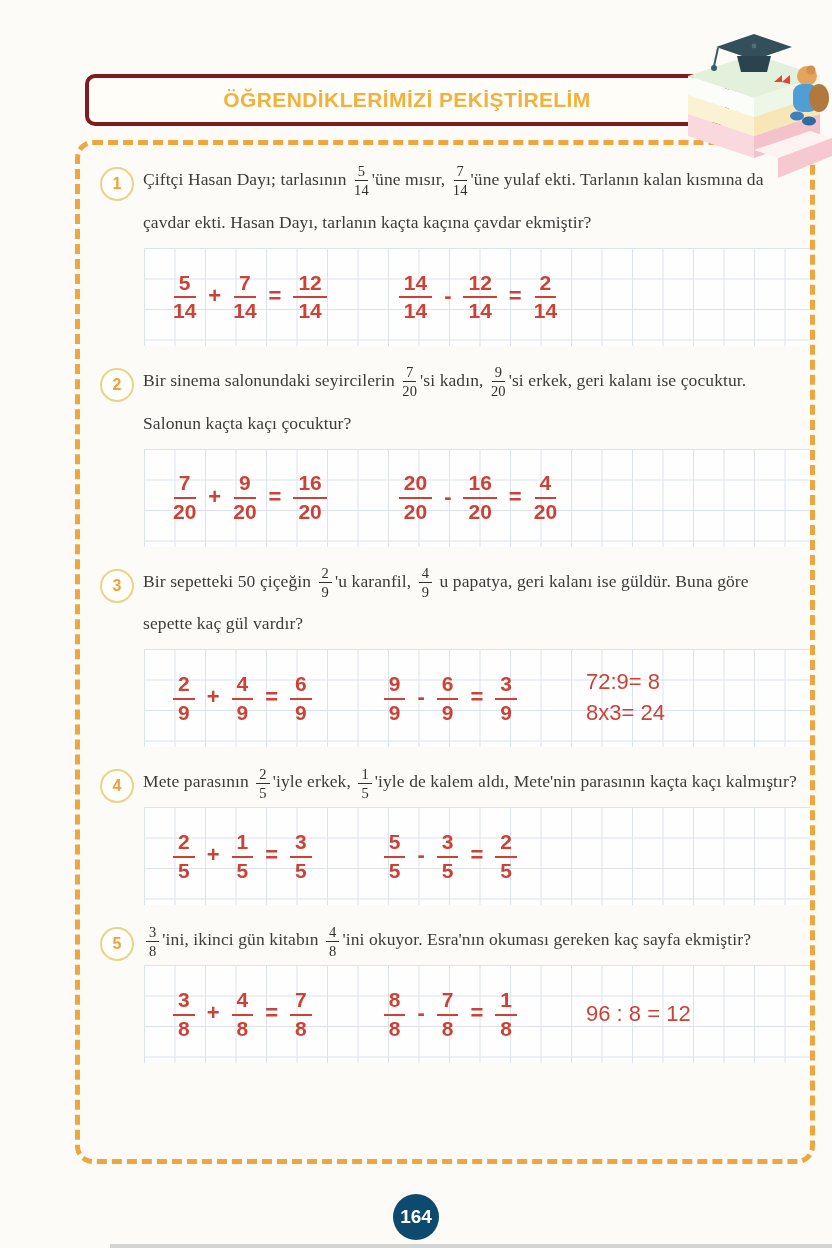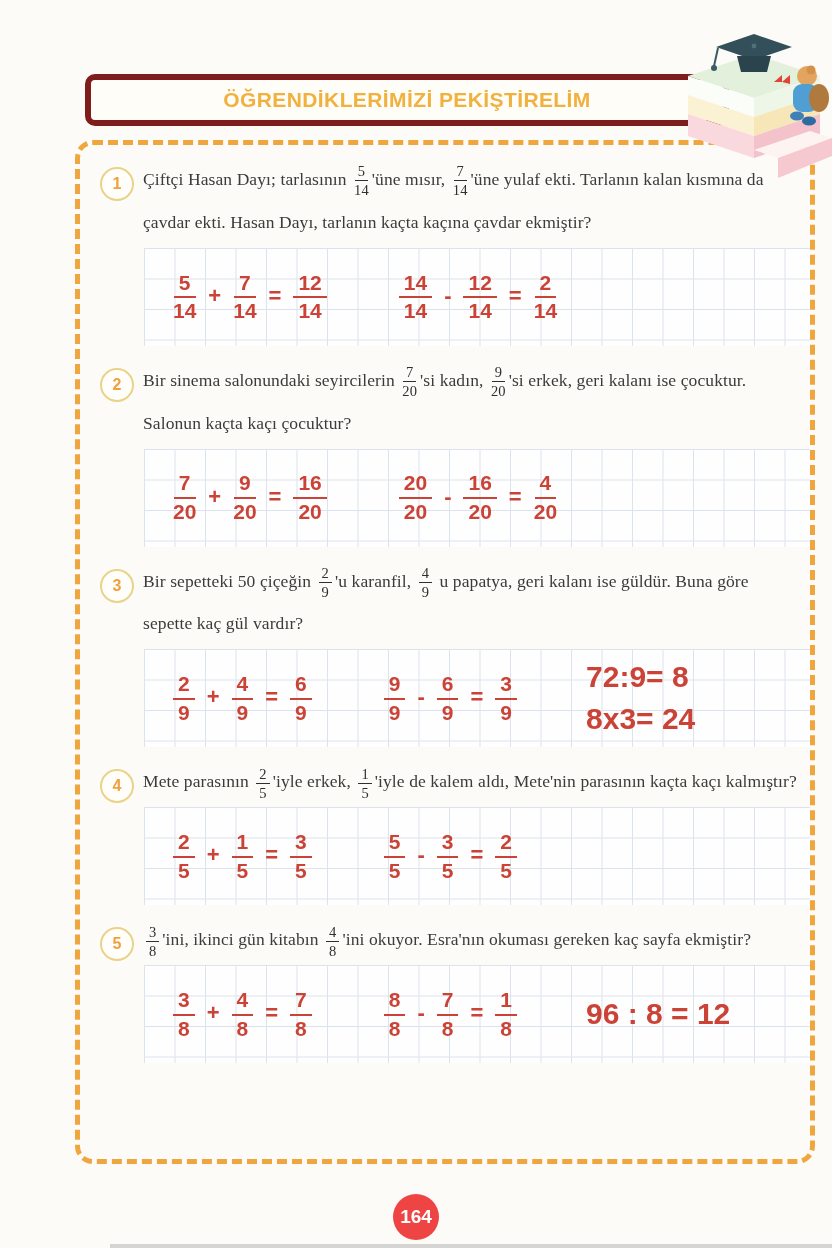--- a/index.html
+++ b/index.html
@@ -7,21 +7,21 @@
   .page{
     position:relative;width:832px;height:1248px;
     background:#fcfbf7;
     font-family:"Liberation Sans",sans-serif;
     color:#3c3c3c;
   }
 
   
   .title-box{
     position:absolute;left:85px;top:74px;width:644px;height:52px;
-    border:6px solid #7f1d1d;border-radius:10px;background:#fffdf8;
+    border:4px solid #7f1d1d;border-radius:10px;background:#fffdf8;
     display:flex;align-items:center;justify-content:center;
     box-sizing:border-box;
   }
   .title-box h1{
     margin:0;font-size:21px;font-weight:bold;letter-spacing:.4px;
     color:#f1b13f;
   }
 
   
   .illustration{position:absolute;right:0;top:24px;width:156px;height:160px;z-index:3;}
@@ -70,28 +70,28 @@
     background-size:30.5px 30.5px;
     display:flex;align-items:center;box-sizing:border-box;
   }
   .work-content{
     display:flex;align-items:center;gap:66px;padding-left:26px;width:100%;
     box-sizing:border-box;
   }
   .equation{display:flex;align-items:center;gap:9px;}
   .op{font-size:22px;font-weight:bold;color:#cb4336;padding-bottom:2px;}
   .notes{
-    color:#cb4336;font-weight:bold;font-size:30px;line-height:1.4;
+    color:#cb4336;font-weight:normal;font-size:22px;line-height:1.4;
     white-space:nowrap;
   }
 
   
   .page-number{
     position:absolute;left:50%;top:1194px;transform:translateX(-50%);
-    width:46px;height:46px;border-radius:50%;background:#ef4444;
+    width:46px;height:46px;border-radius:50%;background:#0c4a6e;
     color:#ffffff;font-weight:bold;font-size:19px;
     display:flex;align-items:center;justify-content:center;
   }
   .scan-edge{
     position:absolute;left:110px;right:0;bottom:0;height:4px;
     background:#cdcdcd;opacity:.85;
   }
 </style>
 </head>
 <body>

